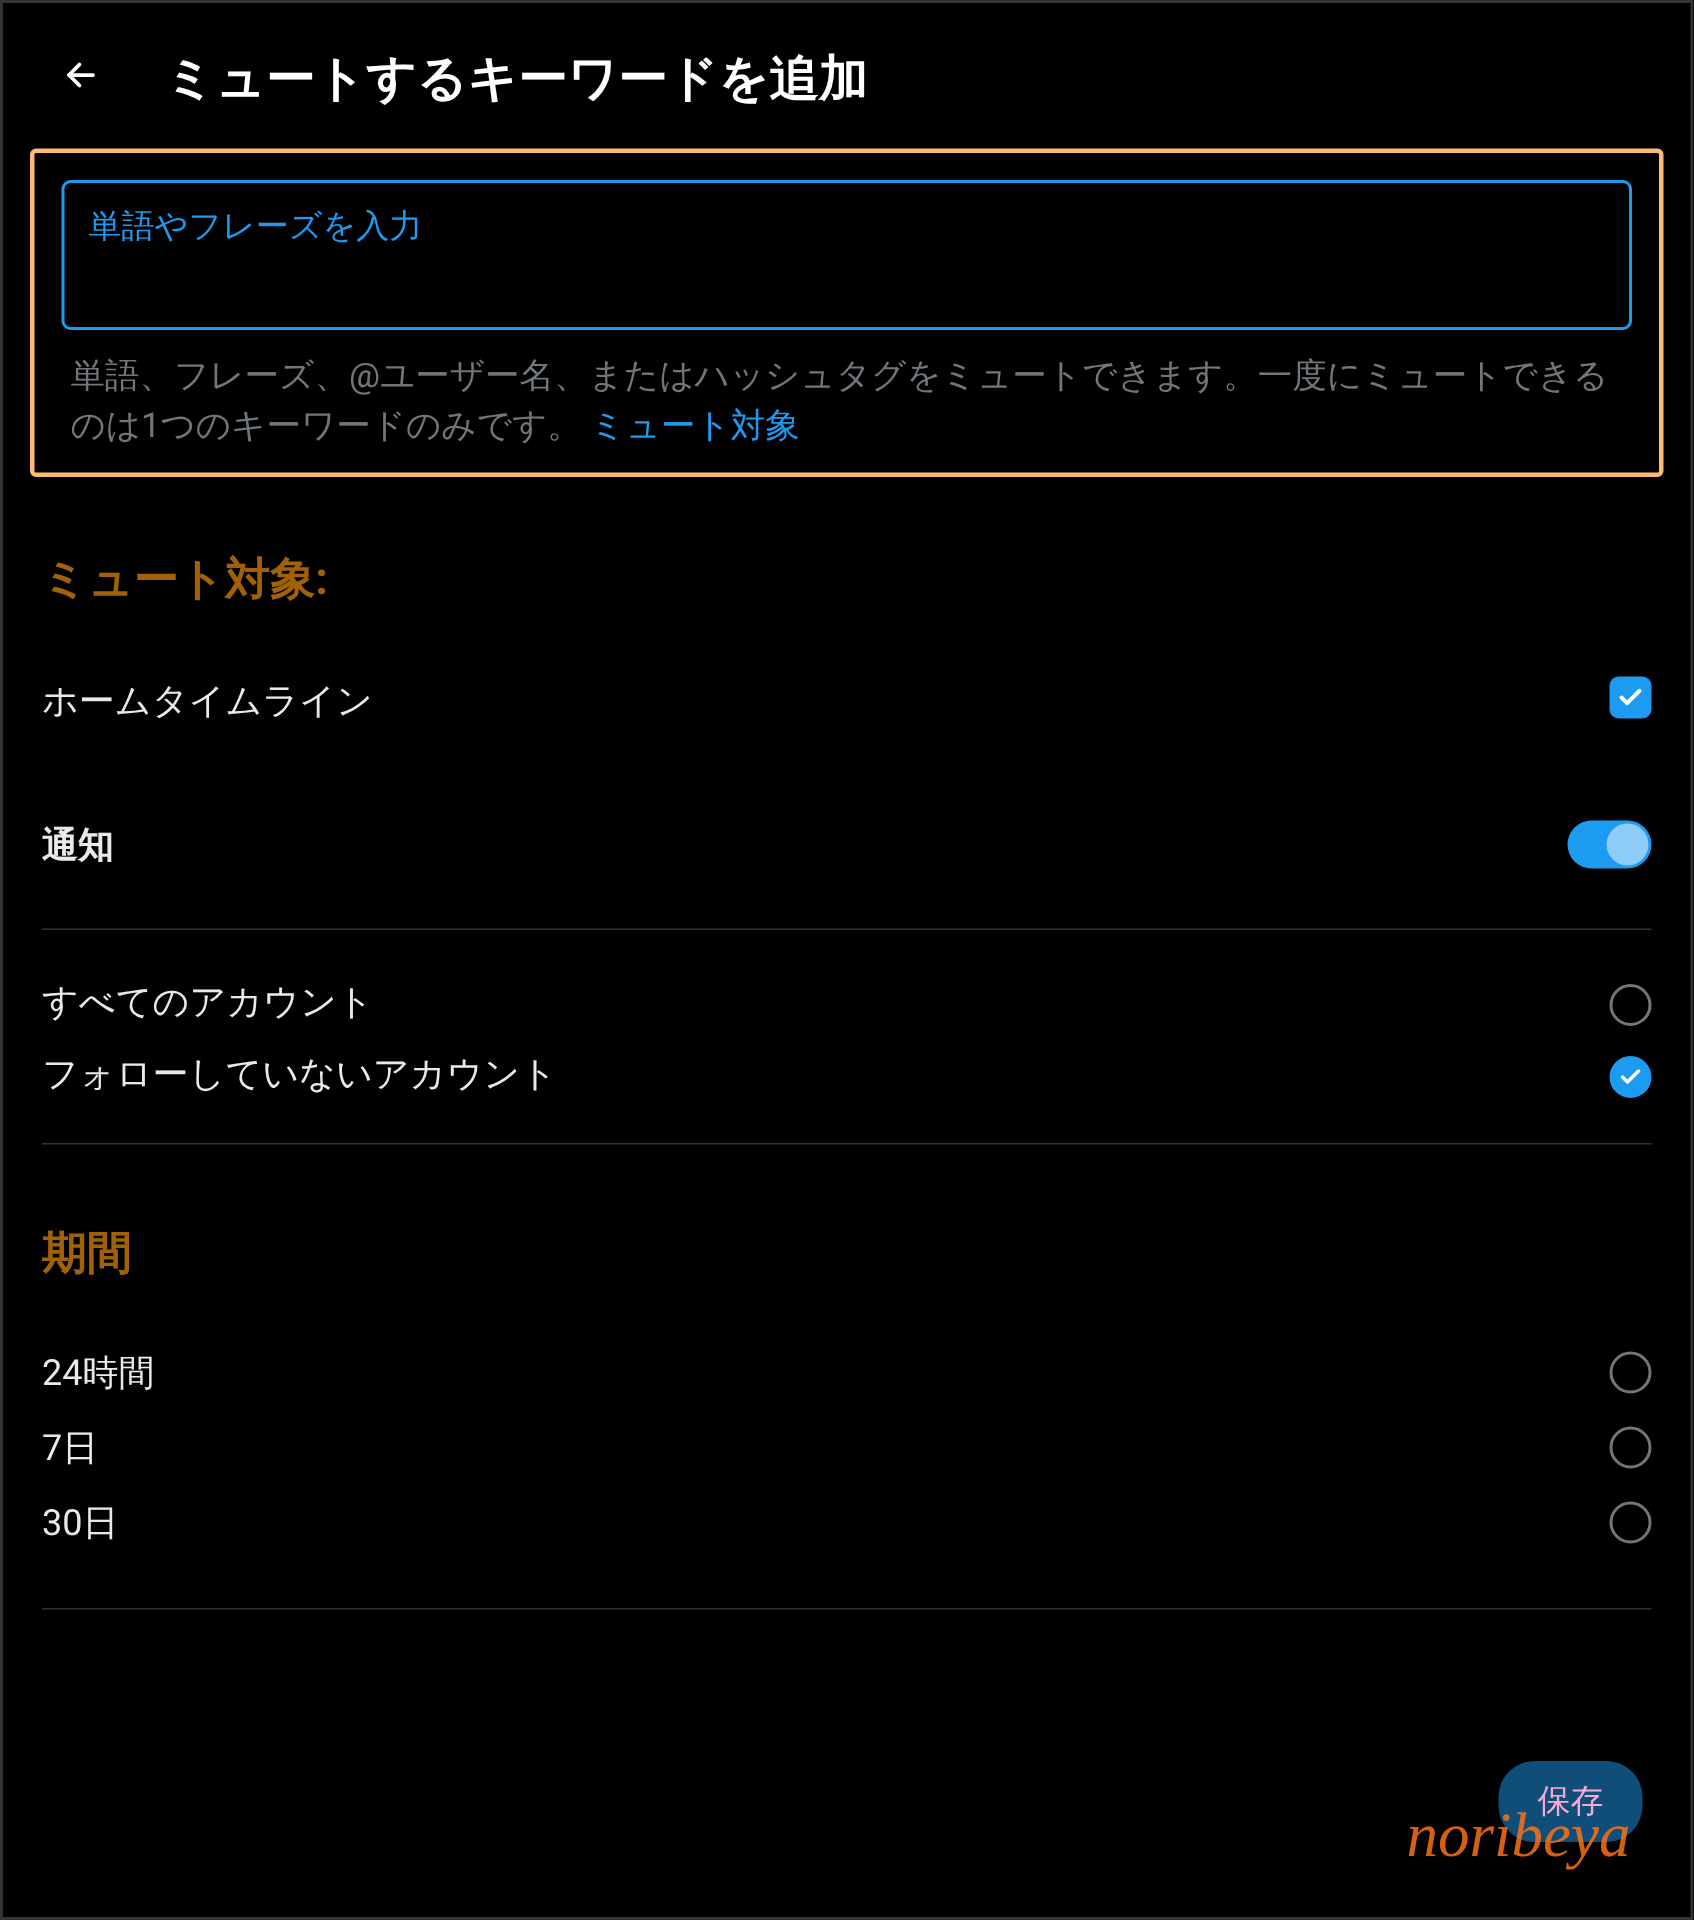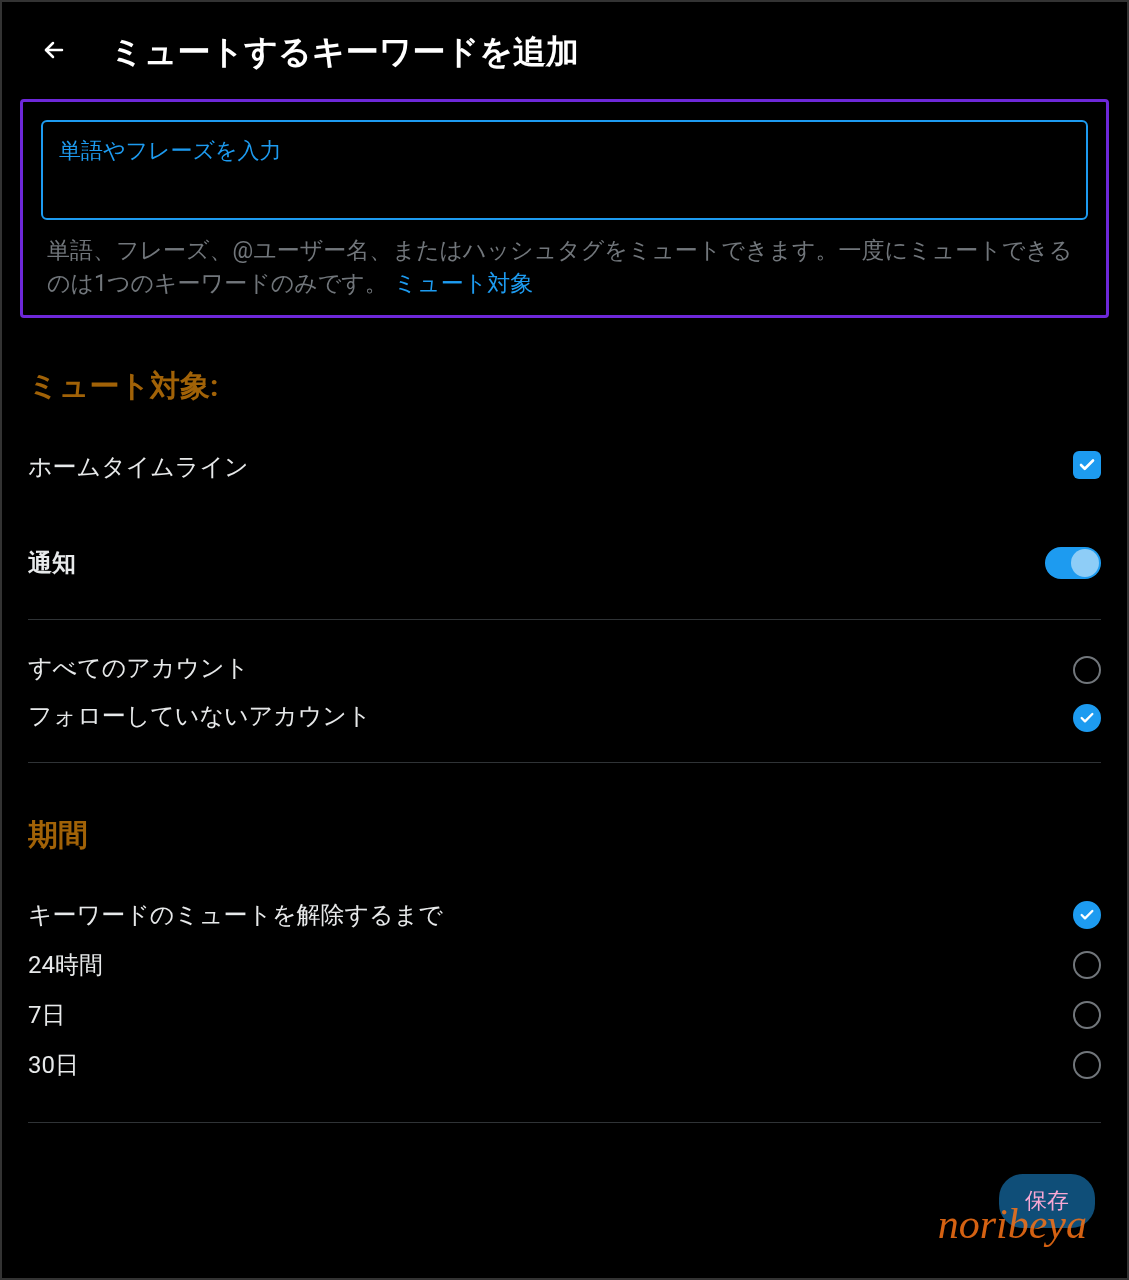--- a/index.html
+++ b/index.html
@@ -33,21 +33,21 @@
       font-size: 28px;
       cursor: pointer;
       font-weight: bold;
     }
     .page-title {
       font-size: 33px;
       font-weight: 700;
       color: #fff;
     }
     .highlight-box {
-      border: 3px solid #6d28d9;
+      border: 3px solid #fdba74;
       margin: 0 18px 0 18px;
       padding: 18px 18px 14px 18px;
       border-radius: 4px;
     }
     .input-box {
       border: 2px solid #1d9bf0;
       border-radius: 6px;
       padding: 14px 16px 52px 16px;
       margin-bottom: 14px;
     }
@@ -253,28 +253,20 @@
         </div>
       </div>
     </div>
 
     <hr class="divider2">
 
     <h2 class="section-title" style="margin-top:52px;">期間</h2>
 
     <div class="duration-group">
       <div class="duration-row">
-        <span class="row-label">キーワードのミュートを解除するまで</span>
-        <div class="radio selected">
-          <svg viewBox="0 0 24 24" fill="none" stroke="#fff" stroke-width="3.5" stroke-linecap="round" stroke-linejoin="round">
-            <polyline points="4 12 9 17 20 6"></polyline>
-          </svg>
-        </div>
-      </div>
-      <div class="duration-row">
         <span class="row-label">24時間</span>
         <div class="radio"></div>
       </div>
       <div class="duration-row">
         <span class="row-label">7日</span>
         <div class="radio"></div>
       </div>
       <div class="duration-row">
         <span class="row-label">30日</span>
         <div class="radio"></div>

